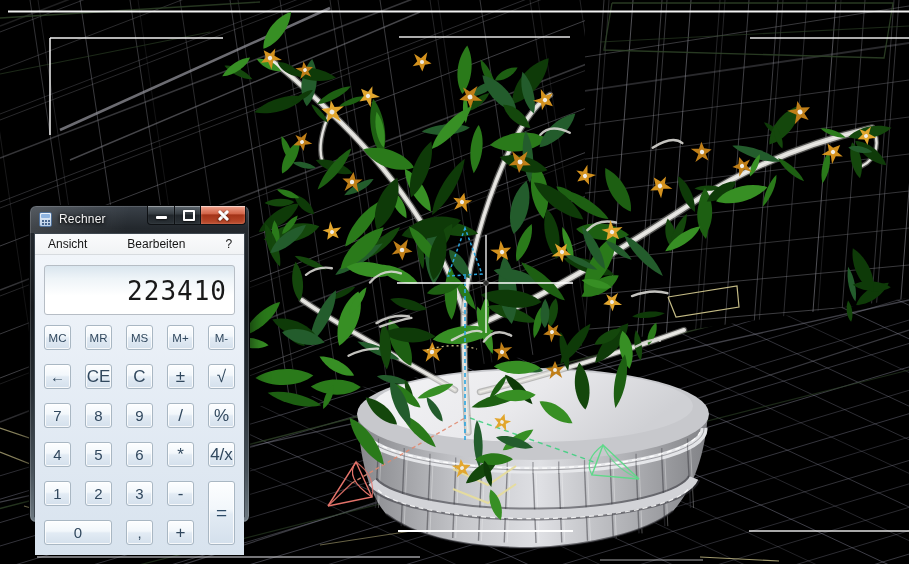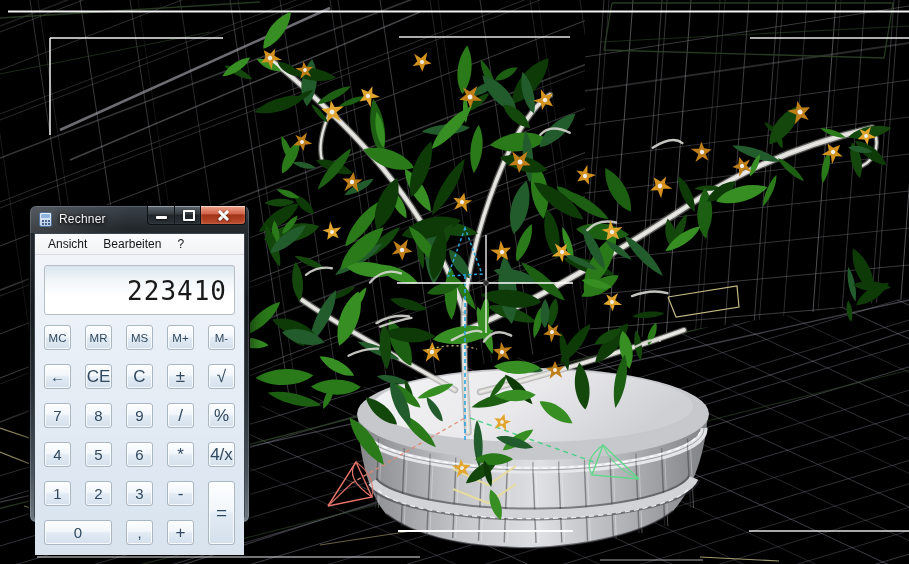--- a/index.html
+++ b/index.html
@@ -39,21 +39,21 @@
         box-shadow:0 1px 2px rgba(0,0,0,.7);}
   .glyph-close{position:absolute;left:17px;top:4px;width:11px;height:11px;}
   .glyph-close::before,.glyph-close::after{content:"";position:absolute;left:4px;top:-1px;width:3px;height:13px;
         background:#fff;border-radius:1px;box-shadow:0 1px 2px rgba(0,0,0,.6);}
   .glyph-close::before{transform:rotate(45deg);}
   .glyph-close::after{transform:rotate(-45deg);}
 
   .inner{position:absolute;left:4px;right:4px;top:27px;bottom:4px;display:flex;flex-direction:column;
         border:1px solid #3e474f;box-sizing:border-box;background:#e7eef5;border-radius:1px;}
   .menubar{height:20px;flex:0 0 20px;background:linear-gradient(180deg,#fafbfc,#f1f3f5);
-        border-bottom:1px solid #d7dbdf;display:flex;align-items:center;padding-left:5px;}
+        border-bottom:1px solid #d7dbdf;display:flex;align-items:center;padding-left:5px;gap:24px;}
   .menu-item{padding:2px 8px 3px 8px;font-size:12px;color:#151515;}
   .client{flex:1;background:linear-gradient(180deg,#f1f5fa 0%,#e3ebf4 55%,#d8e3ee 100%);
         padding:10px 9px;box-sizing:border-box;}
   .display{height:50px;box-sizing:border-box;border:1px solid #b6bdc5;border-radius:3px;
         background:linear-gradient(180deg,#d9e5ee 0%,#eef4f8 26%,#ffffff 62%);
         text-align:right;padding:9px 7px 0 0;margin-bottom:10px;
         font-family:"DejaVu Sans Mono",monospace;font-size:26px;line-height:32px;color:#191919;
         letter-spacing:1px;overflow:hidden;}
   .keys{display:grid;grid-template-columns:repeat(5,1fr);grid-auto-rows:25px;gap:14px;}
   .key{border:1px solid #a9b7c3;border-radius:3px;box-sizing:border-box;

